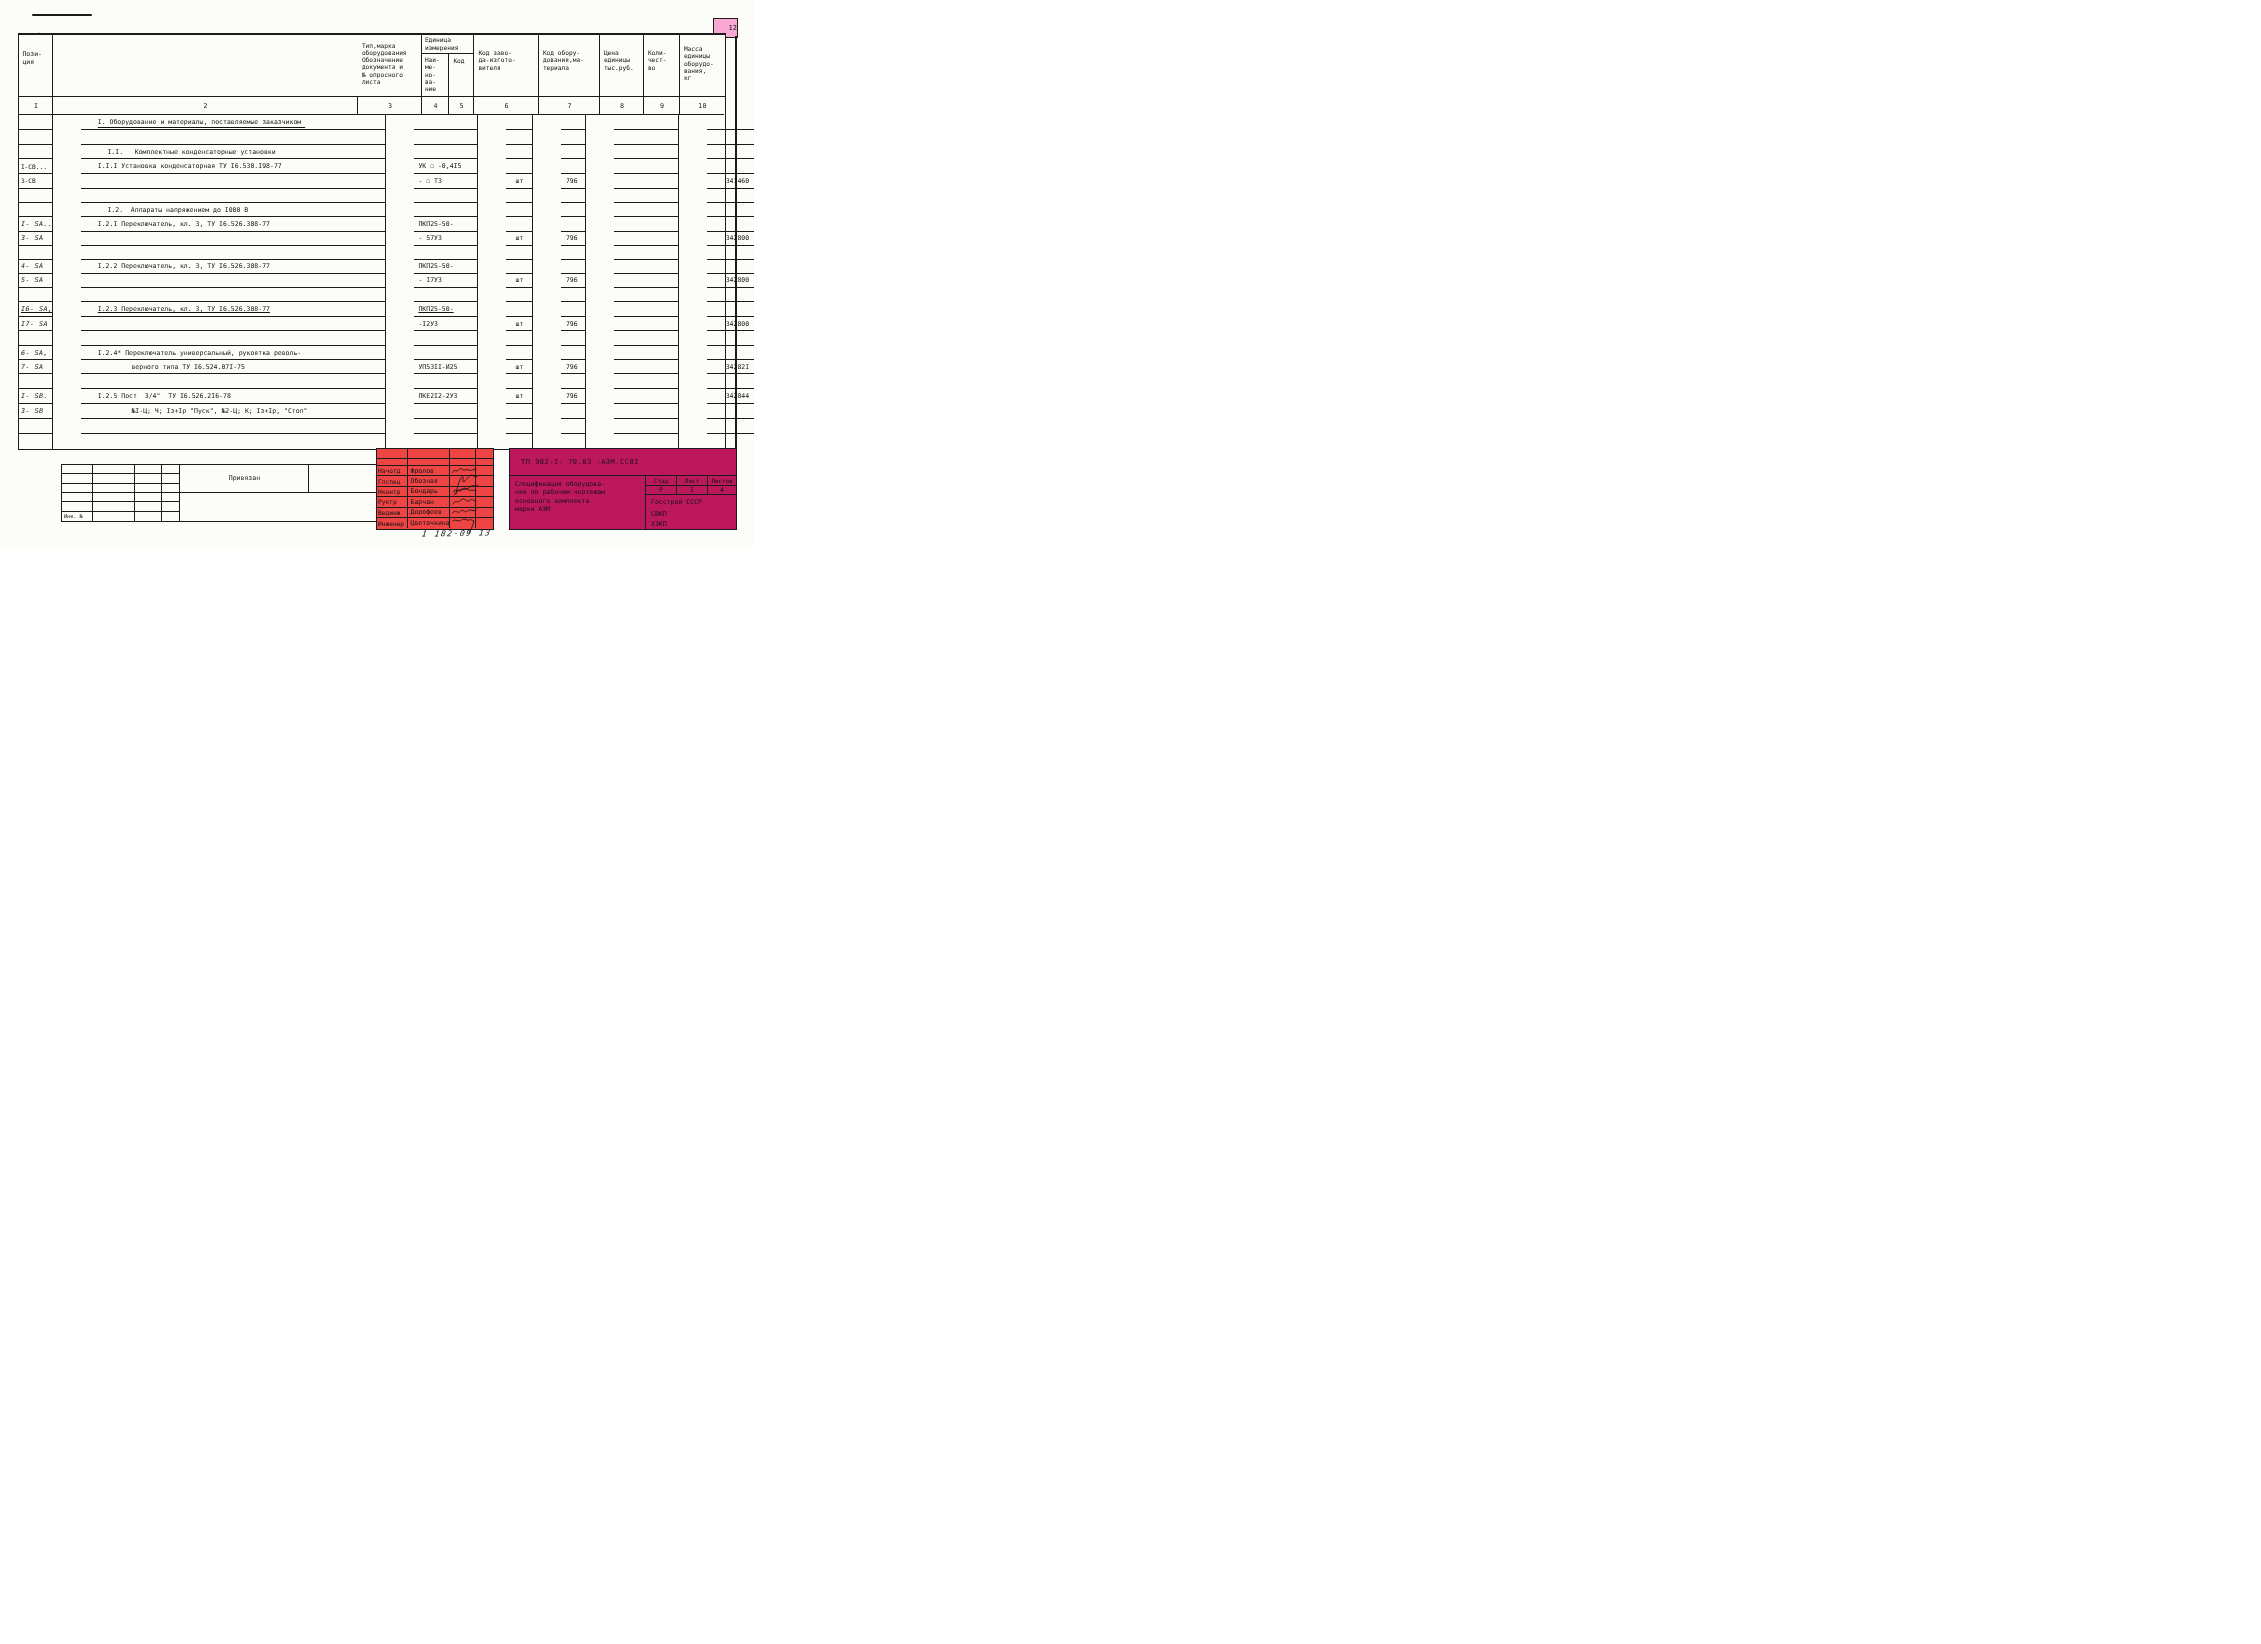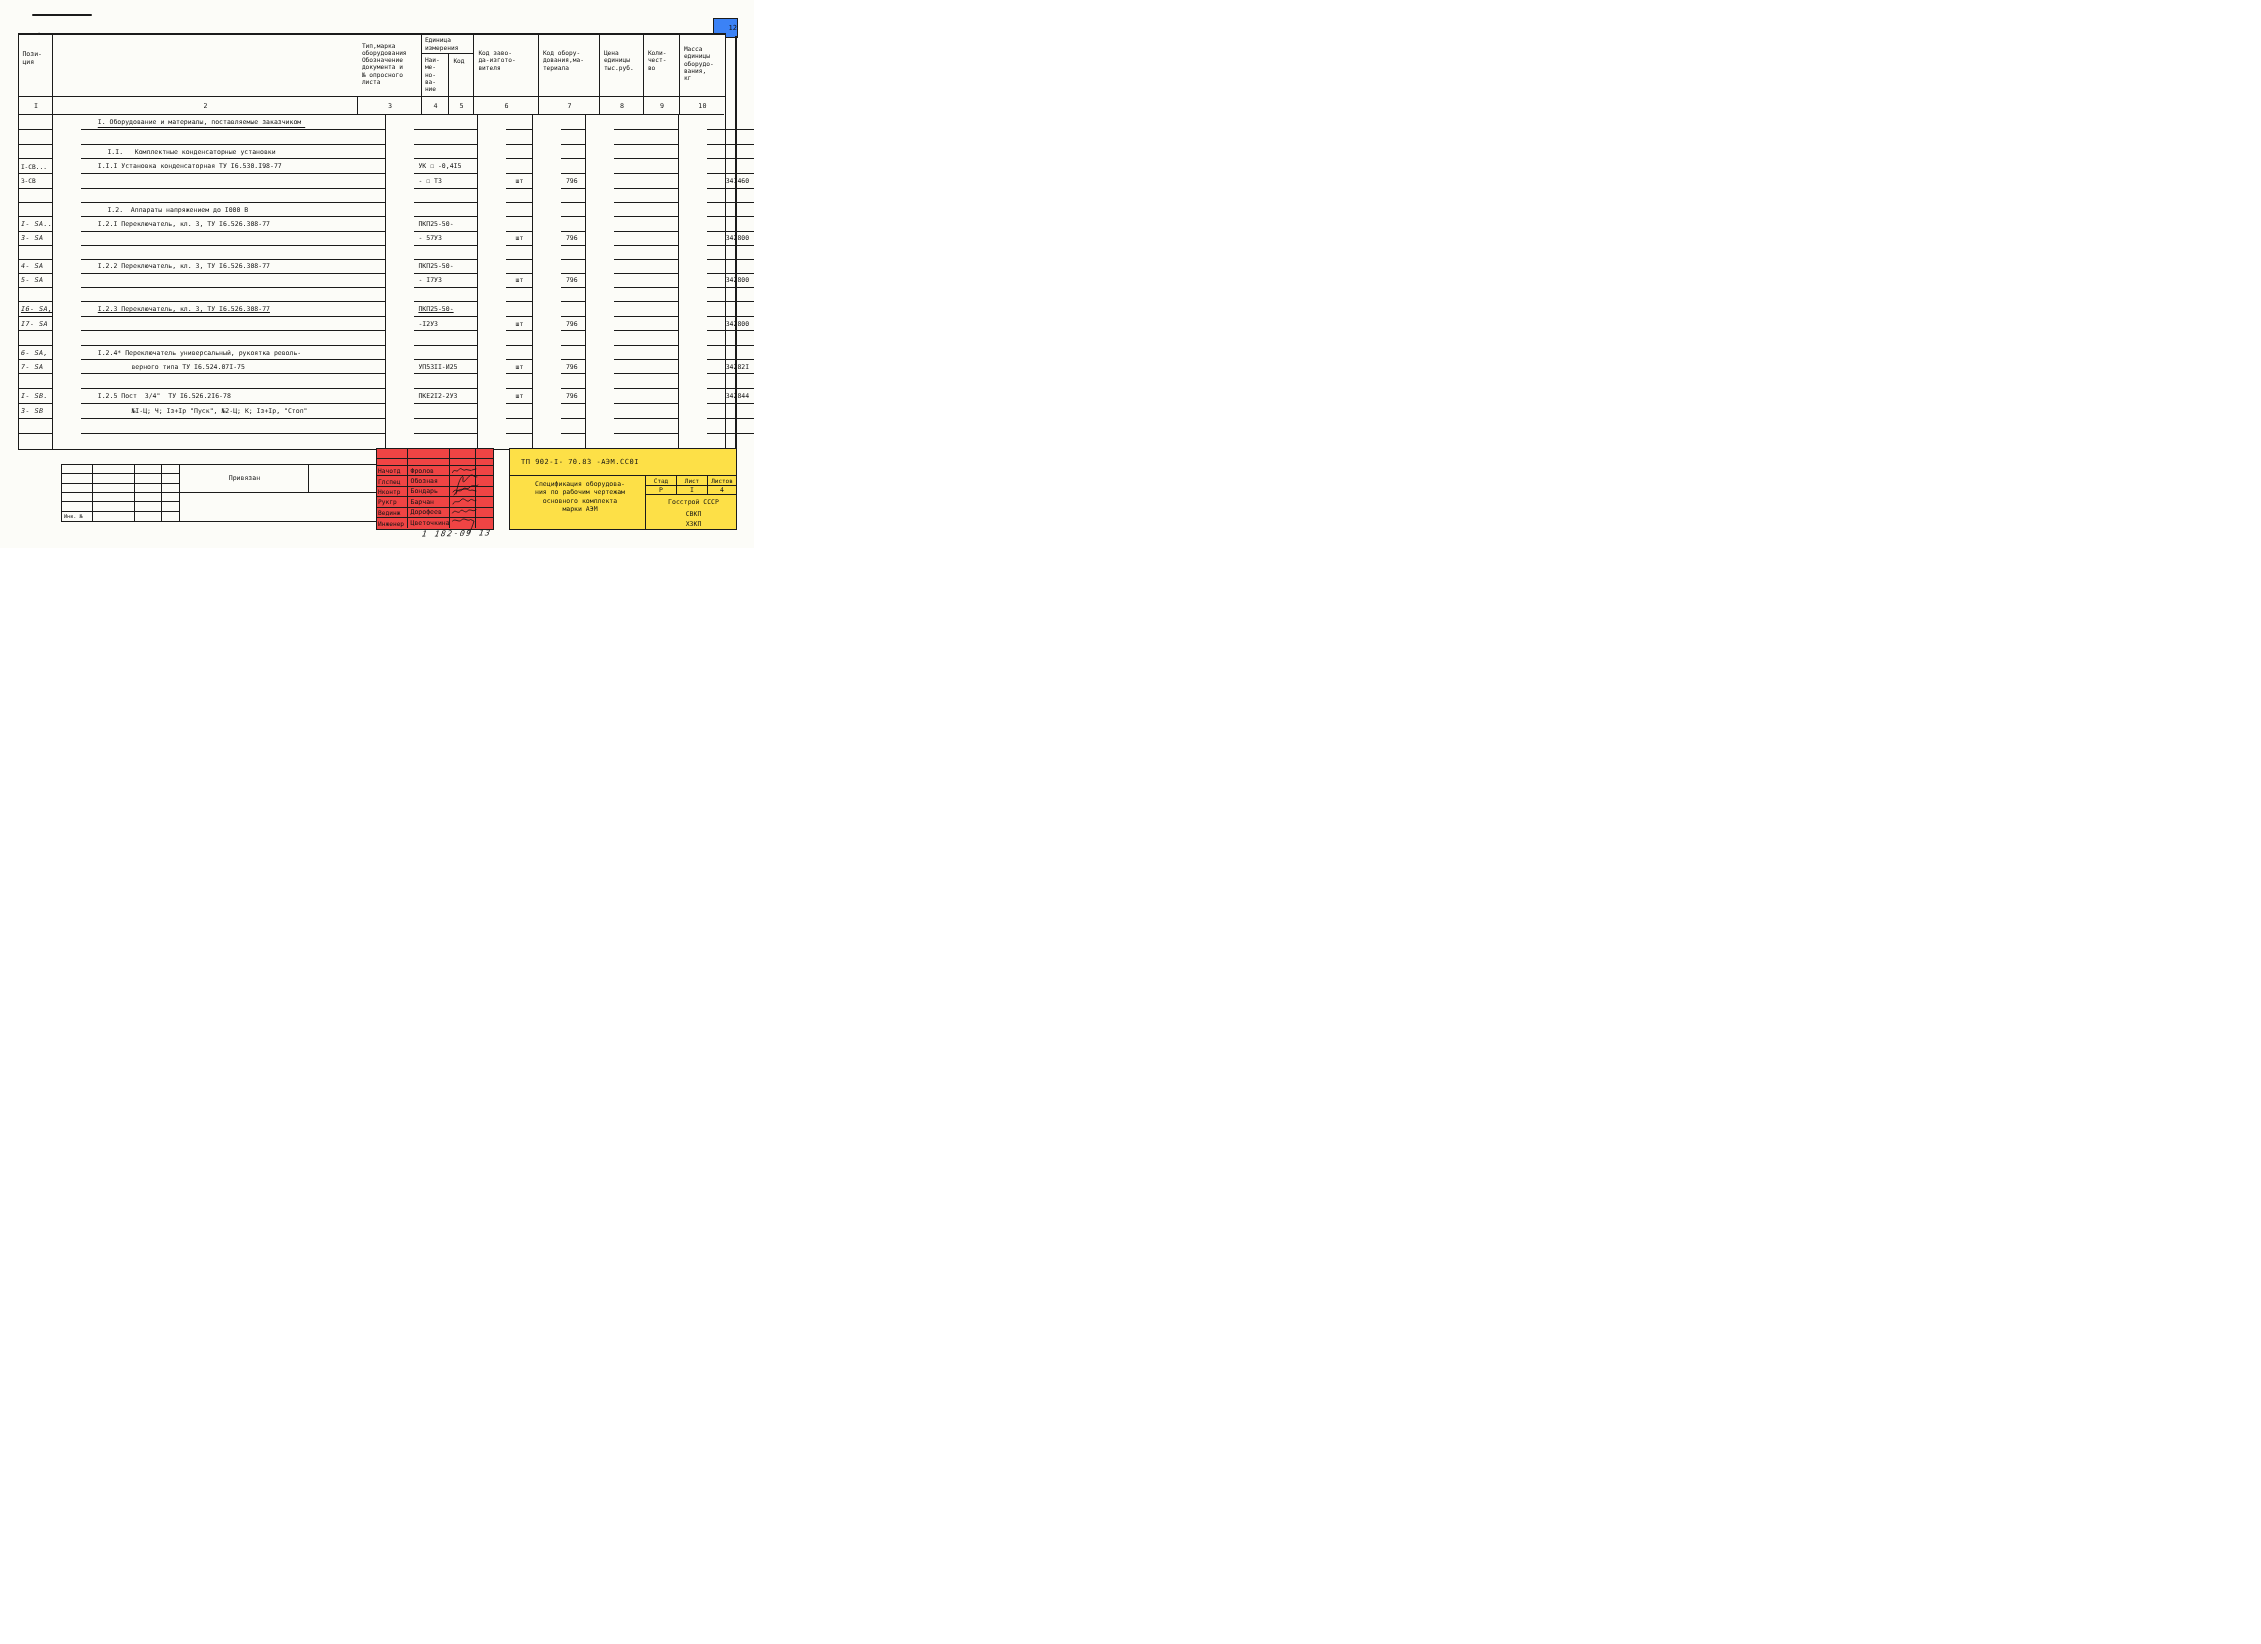--- a/index.html
+++ b/index.html
@@ -8,21 +8,21 @@
     --mono:"DejaVu Sans Mono","Liberation Mono",monospace;
   }
   html,body{margin:0;padding:0;background:#ffffff;}
   .page{position:relative;width:754px;height:548px;background:#fcfcf8;color:var(--ink);overflow:hidden;}
 
   
   .album-rule{position:absolute;left:32px;top:14.4px;width:60px;height:2px;background:var(--ink2);border-radius:1px;}
   .album{position:absolute;left:23px;top:20px;font:6.7px var(--mono);letter-spacing:0.5px;margin-top:12px;}
 
   
-  .pagebox{position:absolute;left:713px;top:18px;width:23px;height:18.4px;border:1.5px solid var(--ink2);display:flex;align-items:center;justify-content:flex-end;font:7px var(--mono);background:#3b82f6;}
+  .pagebox{position:absolute;left:713px;top:18px;width:23px;height:18.4px;border:1.5px solid var(--ink2);display:flex;align-items:center;justify-content:flex-end;font:7px var(--mono);background:#f9a8d4;}
   .frame-right{position:absolute;left:735px;top:36px;width:1.5px;height:491px;background:var(--ink2);}
 
   
   .spec{position:absolute;left:18.4px;top:33px;width:706px;border:1.5px solid var(--ink2);border-top-width:2.5px;background:#fcfcf8;
         --cols:34px 305px 64px 27px 25px 65px 61px 44px 36px 44px;}
   .thead{display:grid;grid-template-columns:var(--cols);grid-template-rows:19px 42px;border-bottom:1.5px solid var(--ink2);}
   .hc{border-right:1px solid var(--ink2);font:6.2px var(--mono);line-height:1.18;white-space:pre-line;overflow:hidden;}
   .hc1{grid-column:1;grid-row:1/3;border-right-width:1.5px;padding:16px 0 0 3px;font-size:6.5px;}
   .hc2{grid-column:2;grid-row:1/3;display:flex;flex-direction:column;padding-top:7.5px;}
   .hc2a{text-align:center;font:6.5px var(--mono);line-height:1.35;}
@@ -73,21 +73,21 @@
   .sg-cell{border-right:1px solid var(--ink2);border-bottom:1px solid var(--ink2);overflow:hidden;display:flex;align-items:center;font:6.2px var(--mono);white-space:pre;padding-left:1px;}
   .sg-name{padding-left:2.5px;font-size:6.5px;}
   .sg-sig{position:relative;overflow:visible;padding-left:0;}
   .sg-x{border-right:none;}
   .sg-row.last .sg-cell{border-bottom:none;}
   .sig-svg{position:absolute;left:0.5px;top:50%;transform:translateY(-50%);}
   .sig-big{top:-4px;transform:none;z-index:3;}
   .sig-tail{top:-1px;transform:none;z-index:3;}
 
   
-  .tblock{position:absolute;left:509px;top:448px;width:226px;height:80px;border:1.5px solid var(--ink2);background:#fde047;display:flex;flex-direction:column;text-align:center;}
+  .tblock{position:absolute;left:509px;top:448px;width:226px;height:80px;border:1.5px solid var(--ink2);background:#be185d;display:flex;flex-direction:column;}
   .tb-top{height:26px;border-bottom:1.5px solid var(--ink2);display:flex;align-items:center;padding-left:11px;font:7px var(--mono);letter-spacing:0.5px;}
   .tb-bottom{flex:1;display:flex;min-height:0;}
   .tb-desc{width:130px;border-right:1px solid var(--ink2);padding:3.5px 0 0 5px;font:6.5px var(--mono);line-height:1.32;white-space:pre-line;}
   .tb-right{flex:1;display:flex;flex-direction:column;min-width:0;}
   .tb-srow{display:grid;grid-template-columns:31px 31px 1fr;height:10.4px;}
   .tb-srow>div{border-right:1px solid var(--ink2);border-bottom:1px solid var(--ink2);display:flex;align-items:center;justify-content:center;font:6px var(--mono);overflow:hidden;}
   .tb-srow>div:last-child{border-right:none;}
   .tb-srow.vals>div{font-size:6.5px;}
   .tb-org{flex:1;padding:2.5px 0 0 5px;font:6.5px var(--mono);}
   .tb-org2{margin-top:4.5px;white-space:pre-line;line-height:1.45;}

